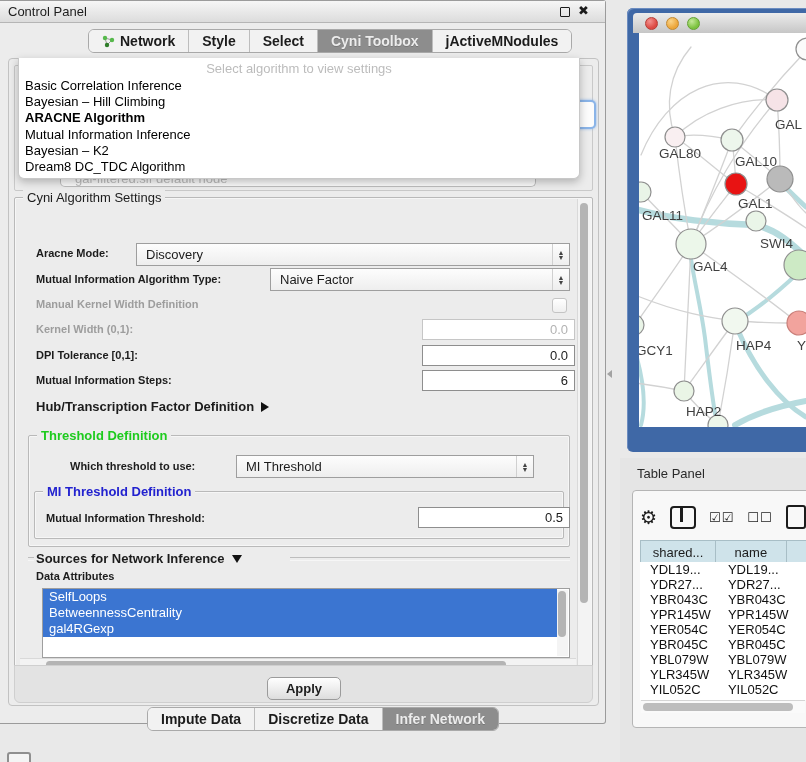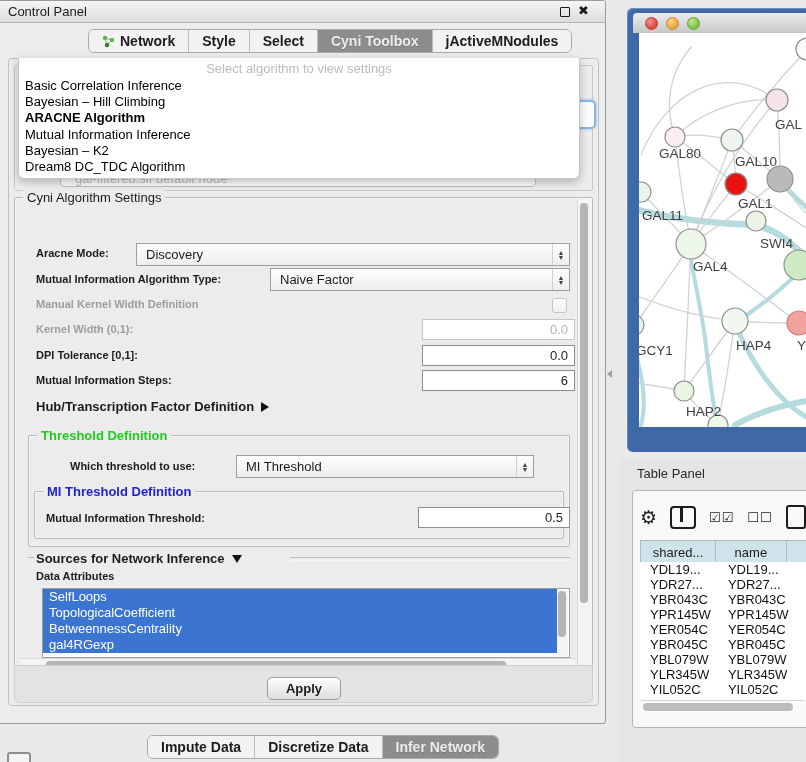--- a/index.html
+++ b/index.html
@@ -92,21 +92,21 @@
   .vscroll{background:#f3f3f3;border-left:1px solid #d9d9d9;}
   .vscroll .thumb{position:absolute;left:2px;width:8px;background:#b4b4b4;border-radius:4px;}
   .hscroll{background:#f3f3f3;border-top:1px solid #d9d9d9;}
   .hscroll .thumb{position:absolute;top:2px;height:7px;background:#b4b4b4;border-radius:4px;}
 
   .apply-btn{left:267px;top:676px;width:72px;height:21px;background:linear-gradient(#ffffff,#dddddd);
              border:1px solid #9b9b9b;border-radius:5px;font-size:13px;font-weight:bold;color:#1c1c1c;
              display:flex;align-items:center;justify-content:center;}
 
   .bottom-tabstrip{left:147px;top:706px;height:22px;display:flex;border:1px solid #a9a9a9;
-                   border-radius:6px;overflow:hidden;background:#f2f2f2;margin-top:28px;}
+                   border-radius:6px;overflow:hidden;background:#f2f2f2;}
 
   
   .net-window{left:627px;top:8px;width:179px;height:444px;background:#3f68a6;
               border-radius:6px 0 0 6px;box-shadow:inset 1px 1px 0 #6c8cc0;}
   .net-titlebar{left:6px;top:5px;width:173px;height:20px;background:linear-gradient(#ececec,#c6c6c6);
                 border-radius:4px 0 0 0;display:flex;align-items:center;gap:8px;padding-left:12px;}
   .light{width:11px;height:11px;border-radius:50%;}
   .light.red{background:radial-gradient(circle at 35% 30%,#f3928f,#dd4a43 65%);border:1px solid #b53d36;}
   .light.yellow{background:radial-gradient(circle at 35% 30%,#fad489,#eca63b 65%);border:1px solid #c2882f;}
   .light.green{background:radial-gradient(circle at 35% 30%,#c4e999,#7cc23e 65%);border:1px solid #63a133;}
@@ -268,21 +268,20 @@
       <span>Sources for Network Inference</span>
       <span class="tri-down"></span>
     </div>
     <div class="abs etchline" style="left:290px;top:556px;width:280px;"></div>
     <div class="abs etchline" style="left:28px;top:556px;width:6px;"></div>
 
     <div class="abs lbl" style="left:36px;top:569px;">Data Attributes</div>
 
     <div class="abs attr-list">
       <div class="attr-item">SelfLoops</div>
-        <div class="attr-item">TopologicalCoefficient</div>
         <div class="attr-item">BetweennessCentrality</div>
         <div class="attr-item">gal4RGexp</div>
         <div class="attr-scroll">
           <div class="thumb"></div>
         </div>
     </div>
 
     <div class="abs hscroll" style="left:20px;top:657px;width:556px;height:12px;">
       <div class="thumb" style="left:26px;width:460px;"></div>
     </div>

